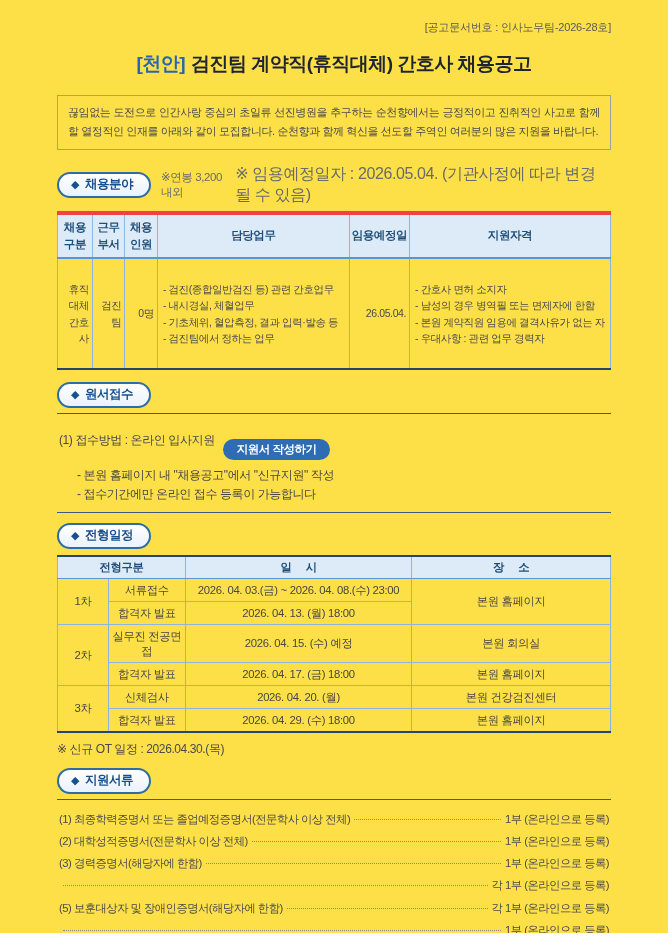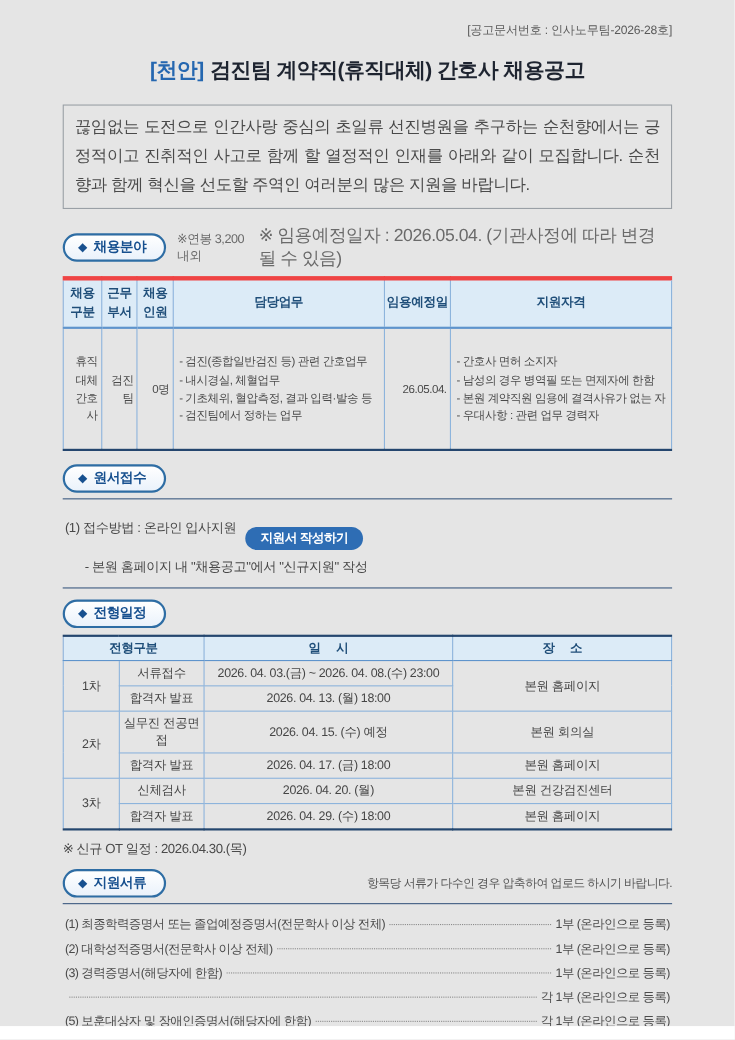--- a/index.html
+++ b/index.html
@@ -1,25 +1,25 @@
 <!DOCTYPE html>
 <html><head>
 <meta charset="utf-8">
 <style>
   * { margin:0; padding:0; box-sizing:border-box; }
   html,body { background:#ffffff; }
   body { font-family:"Liberation Sans","DejaVu Sans",sans-serif; color:#4a4a4a; }
-  .page { position:relative; width:668px; height:933px; background:#e5e5e5; overflow:hidden; padding:20px 57px 0 57px; }
+  .page { position:relative; width:668px; height:933px; background:#fde047; overflow:hidden; padding:20px 57px 0 57px; }
 
   .doc-number { text-align:right; font-size:11px; color:#5a5a5a; letter-spacing:-0.2px; }
 
   .title { text-align:center; margin-top:16px; font-size:19px; font-weight:bold; color:#1e2430; letter-spacing:-0.5px; }
   .title .loc { color:#2567b0; margin-right:6px; }
 
-  .intro-box { margin-top:18px; border:1px solid #9aa0a6; padding:7px 10px; font-size:15px; line-height:1.75; text-align:justify; color:#4a4a4a; letter-spacing:-0.4px; }
+  .intro-box { margin-top:18px; border:1px solid #9aa0a6; padding:7px 10px; font-size:11px; line-height:1.75; text-align:justify; color:#4a4a4a; letter-spacing:-0.4px; }
 
   
   .sec-head { display:flex; align-items:center; }
   .badge { display:inline-flex; align-items:center; gap:6px; border:2px solid #2e6da4; border-radius:13px; padding:2px 16px 3px 12px; background:linear-gradient(#ffffff,#eaf2fb); color:#17508f; font-weight:bold; font-size:12.5px; letter-spacing:-0.5px; white-space:nowrap; }
   .badge .dia { font-size:11px; color:#17508f; }
 
   .note-gray { font-size:11.5px; color:#6a6a6a; letter-spacing:-0.4px; }
 
   
   table { border-collapse:collapse; }
@@ -121,20 +121,21 @@
       </span>
   </div>
   <div class="rule"></div>
   <div class="app-body">
     <div class="app-row">
       <span>(1) 접수방법 : 온라인 입사지원</span>
       <button class="apply-btn">지원서 작성하기</button>
     </div>
     <div class="app-sub">
         <div>- 본원 홈페이지 내 "채용공고"에서 "신규지원" 작성</div>
+        <div>- 접수기간에만 온라인 접수 등록이 가능합니다</div>
       </div>
   </div>
   <div class="rule" style="margin-top:0;"></div>
 
   <div class="sec-head mt10">
     <span class="badge">
         <span class="dia">◆</span>
         <span>전형일정</span>
       </span>
   </div>
@@ -187,21 +188,20 @@
         </tr>
       </tbody>
   </table>
   <div class="ot-note">※ 신규 OT 일정 : 2026.04.30.(목)</div>
 
   <div class="sec-head mt10">
     <span class="badge">
         <span class="dia">◆</span>
         <span>지원서류</span>
       </span>
-    <span class="doc-note">항목당 서류가 다수인 경우 압축하여 업로드 하시기 바랍니다.</span>
   </div>
   <div class="rule"></div>
   <div class="doc-list">
       <div class="doc-item">
         <span class="lbl">(1) 최종학력증명서 또는 졸업예정증명서(전문학사 이상 전체)</span>
         <span class="leader"></span>
         <span class="copies">1부 (온라인으로 등록)</span>
       </div>
       <div class="doc-item">
         <span class="lbl">(2) 대학성적증명서(전문학사 이상 전체)</span>

